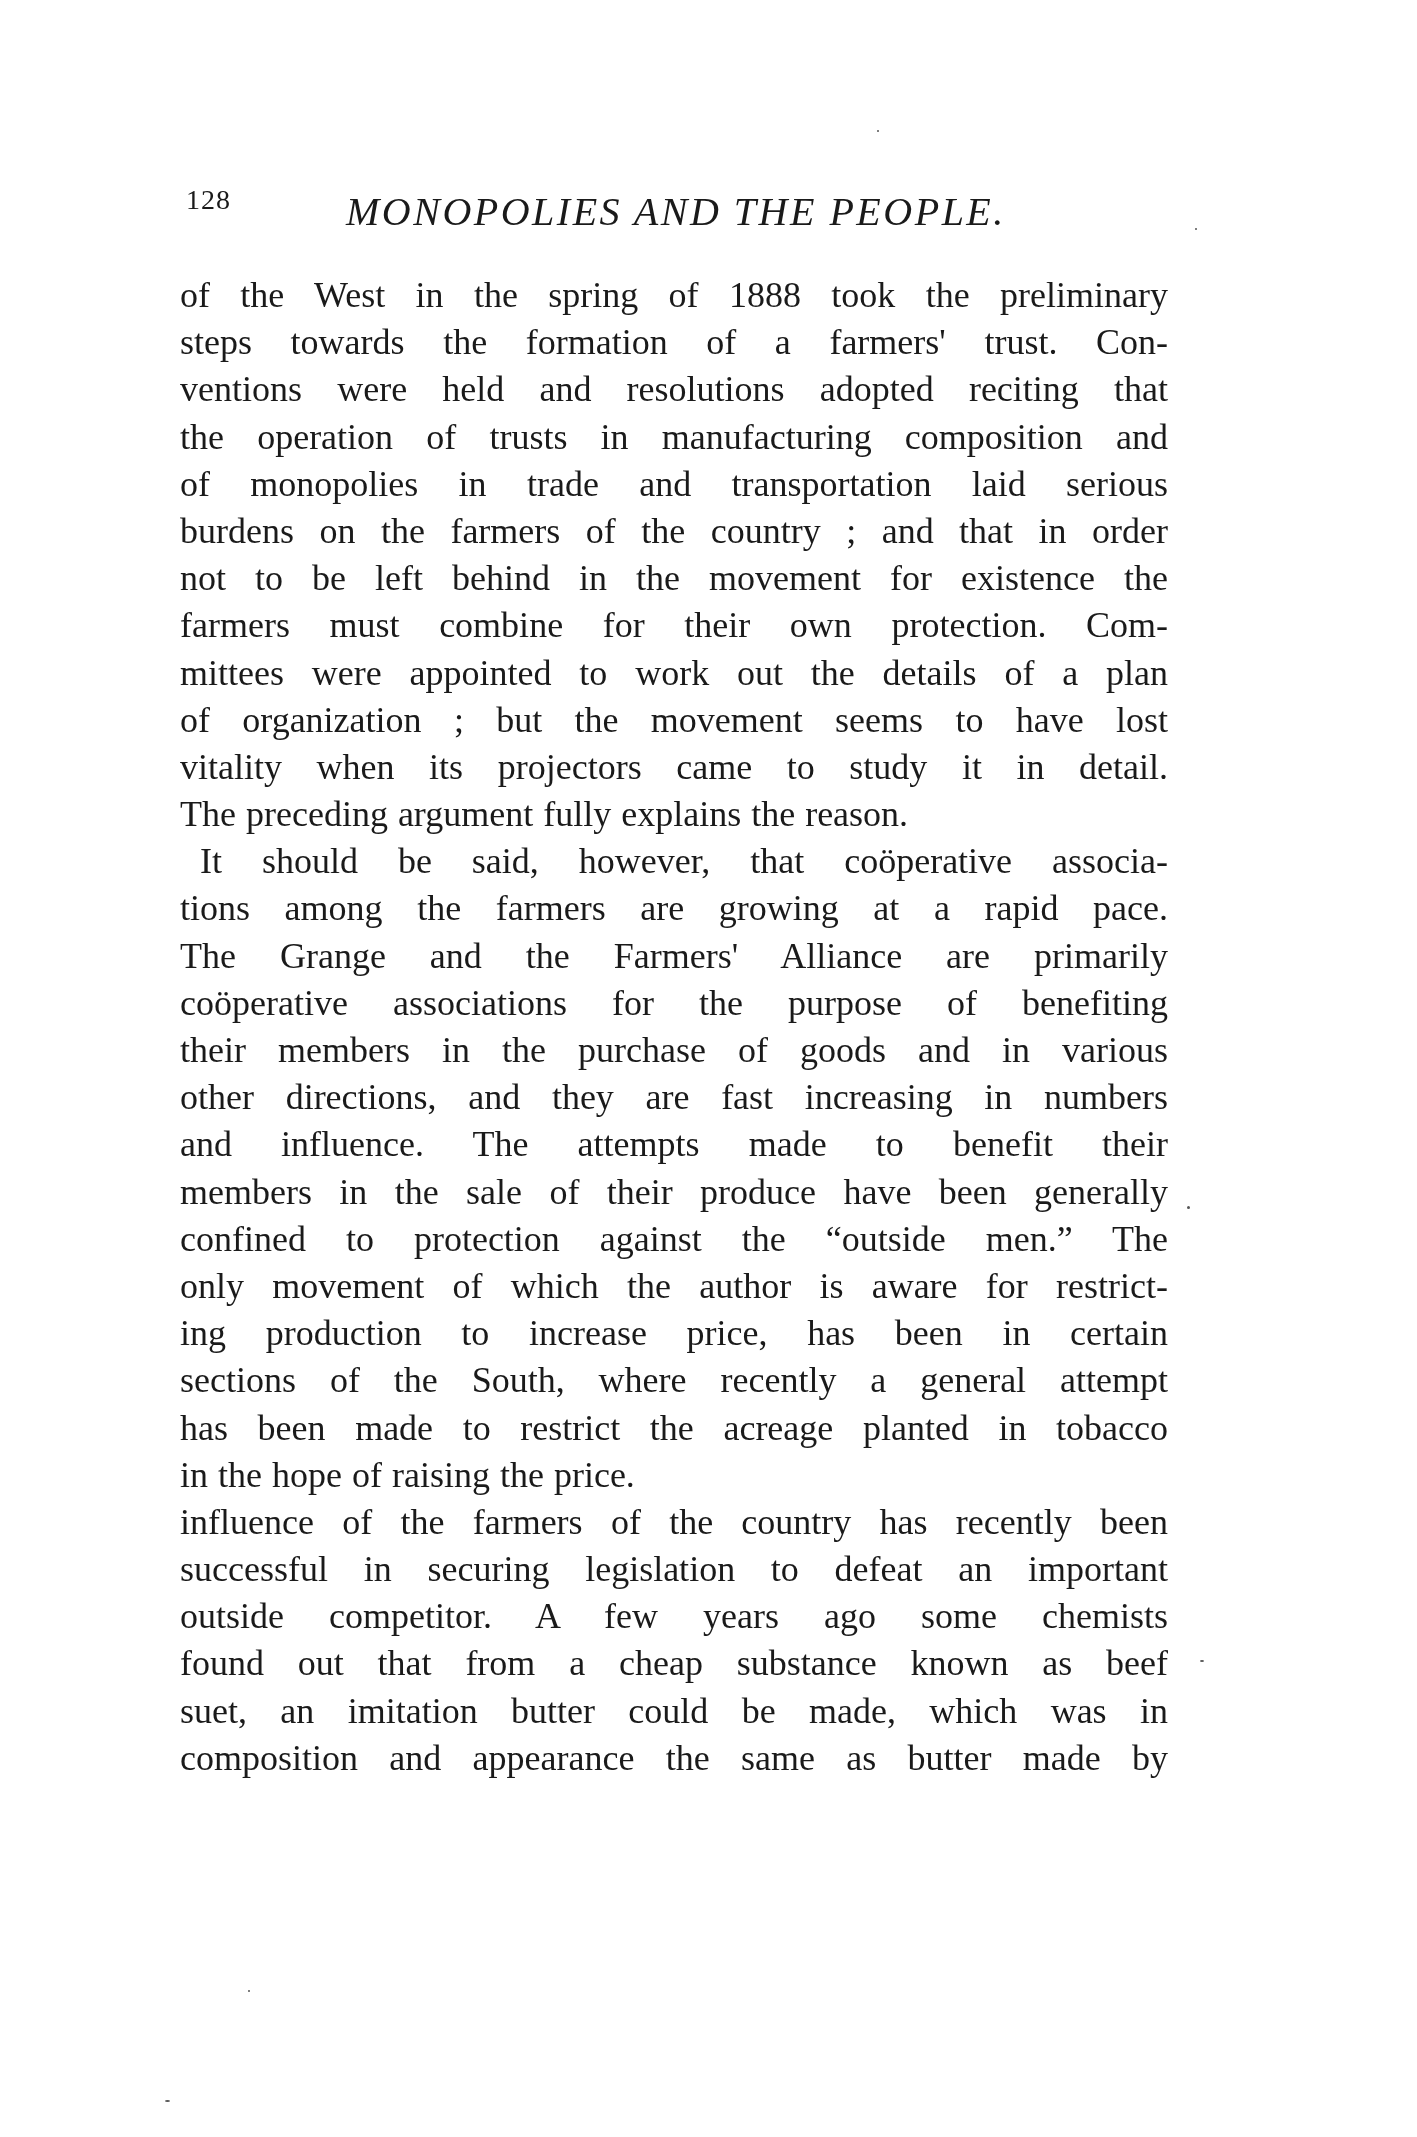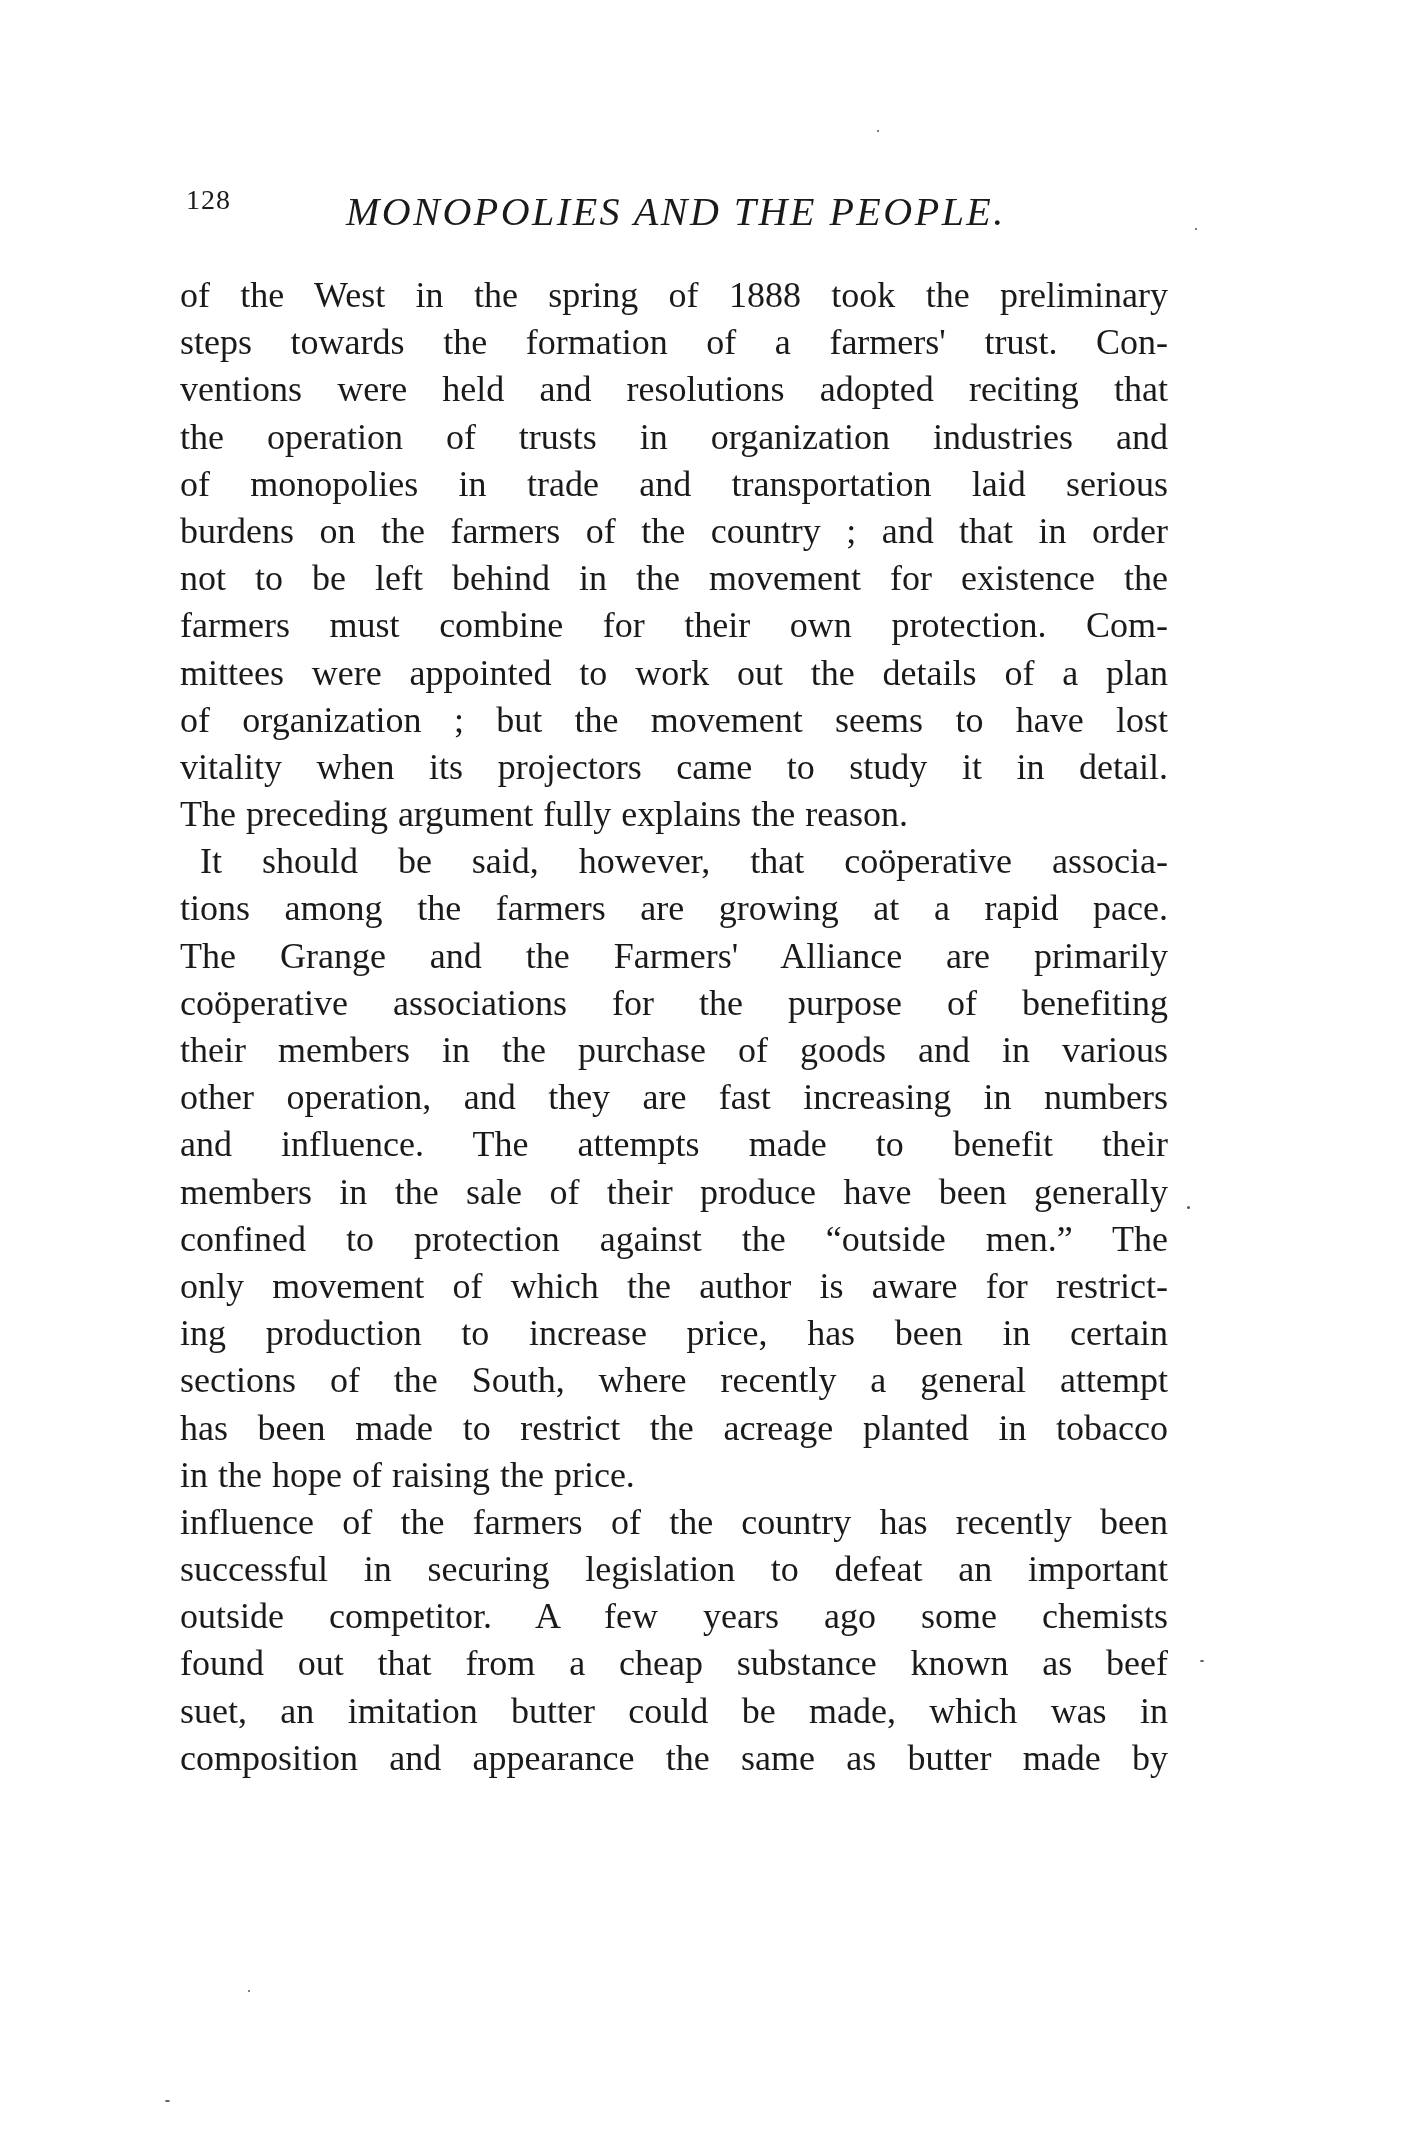--- a/index.html
+++ b/index.html
@@ -81,38 +81,38 @@
     <span class="page-number">128</span>
     <span class="header-title">MONOPOLIES AND THE PEOPLE.</span>
   </div>
 
   <div class="body-text">
 
     <div>
       <span class="line">of the West in the spring of 1888 took the preliminary</span>
       <span class="line">steps towards the formation of a farmers' trust. Con-</span>
       <span class="line">ventions were held and resolutions adopted reciting that</span>
-      <span class="line">the operation of trusts in organization industries and</span>
+      <span class="line">the operation of trusts in manufacturing composition and</span>
       <span class="line">of monopolies in trade and transportation laid serious</span>
       <span class="line">burdens on the farmers of the country ; and that in order</span>
       <span class="line">not to be left behind in the movement for existence the</span>
       <span class="line">farmers must combine for their own protection. Com-</span>
       <span class="line">mittees were appointed to work out the details of a plan</span>
       <span class="line">of organization ; but the movement seems to have lost</span>
       <span class="line">vitality when its projectors came to study it in detail.</span>
       <span class="line last">The preceding argument fully explains the reason.</span>
     </div>
 
     <div>
       <span class="line indent">It should be said, however, that coöperative associa-</span>
       <span class="line">tions among the farmers are growing at a rapid pace.</span>
       <span class="line">The Grange and the Farmers' Alliance are primarily</span>
       <span class="line">coöperative associations for the purpose of benefiting</span>
       <span class="line">their members in the purchase of goods and in various</span>
-      <span class="line">other operation, and they are fast increasing in numbers</span>
+      <span class="line">other directions, and they are fast increasing in numbers</span>
       <span class="line">and influence. The attempts made to benefit their</span>
       <span class="line">members in the sale of their produce have been generally</span>
       <span class="line">confined to protection against the “outside men.” The</span>
       <span class="line">only movement of which the author is aware for restrict-</span>
       <span class="line">ing production to increase price, has been in certain</span>
       <span class="line">sections of the South, where recently a general attempt</span>
       <span class="line">has been made to restrict the acreage planted in tobacco</span>
       <span class="line last">in the hope of raising the price.</span>
     </div>
 

